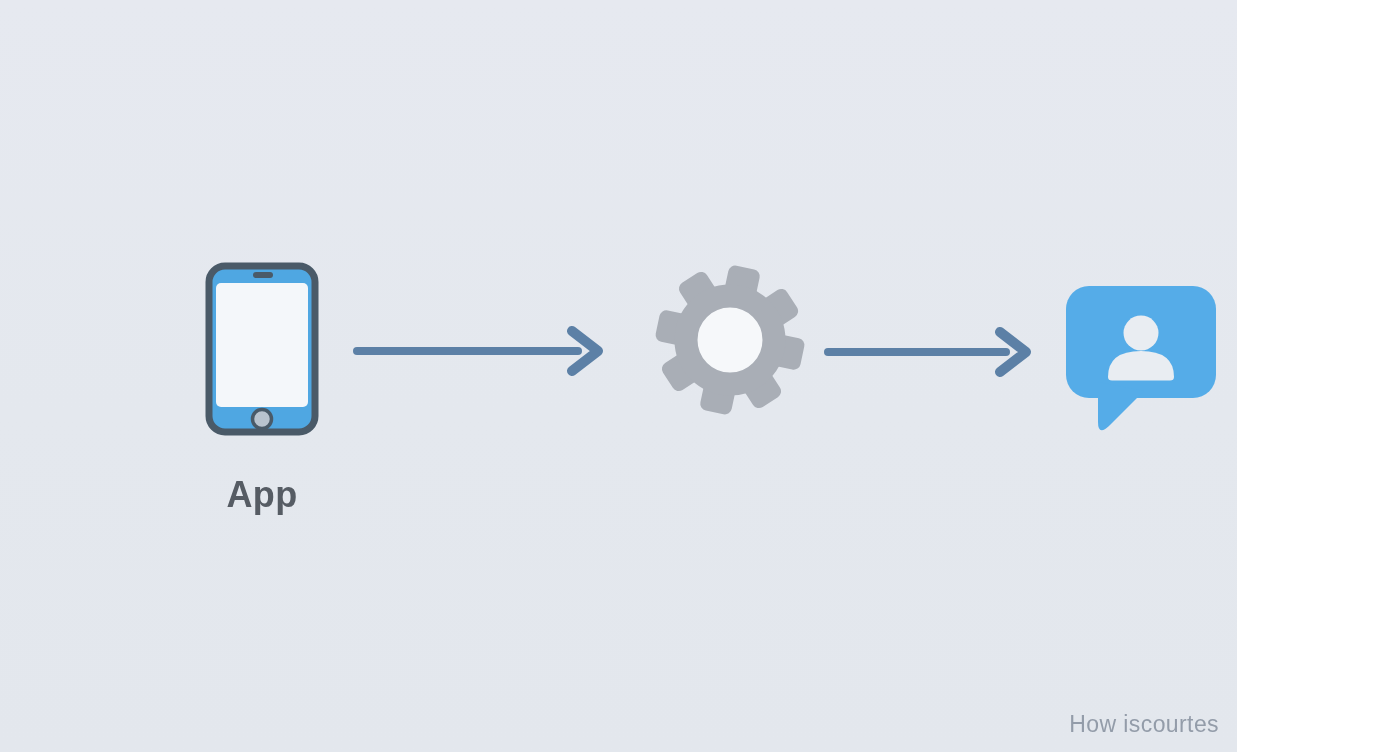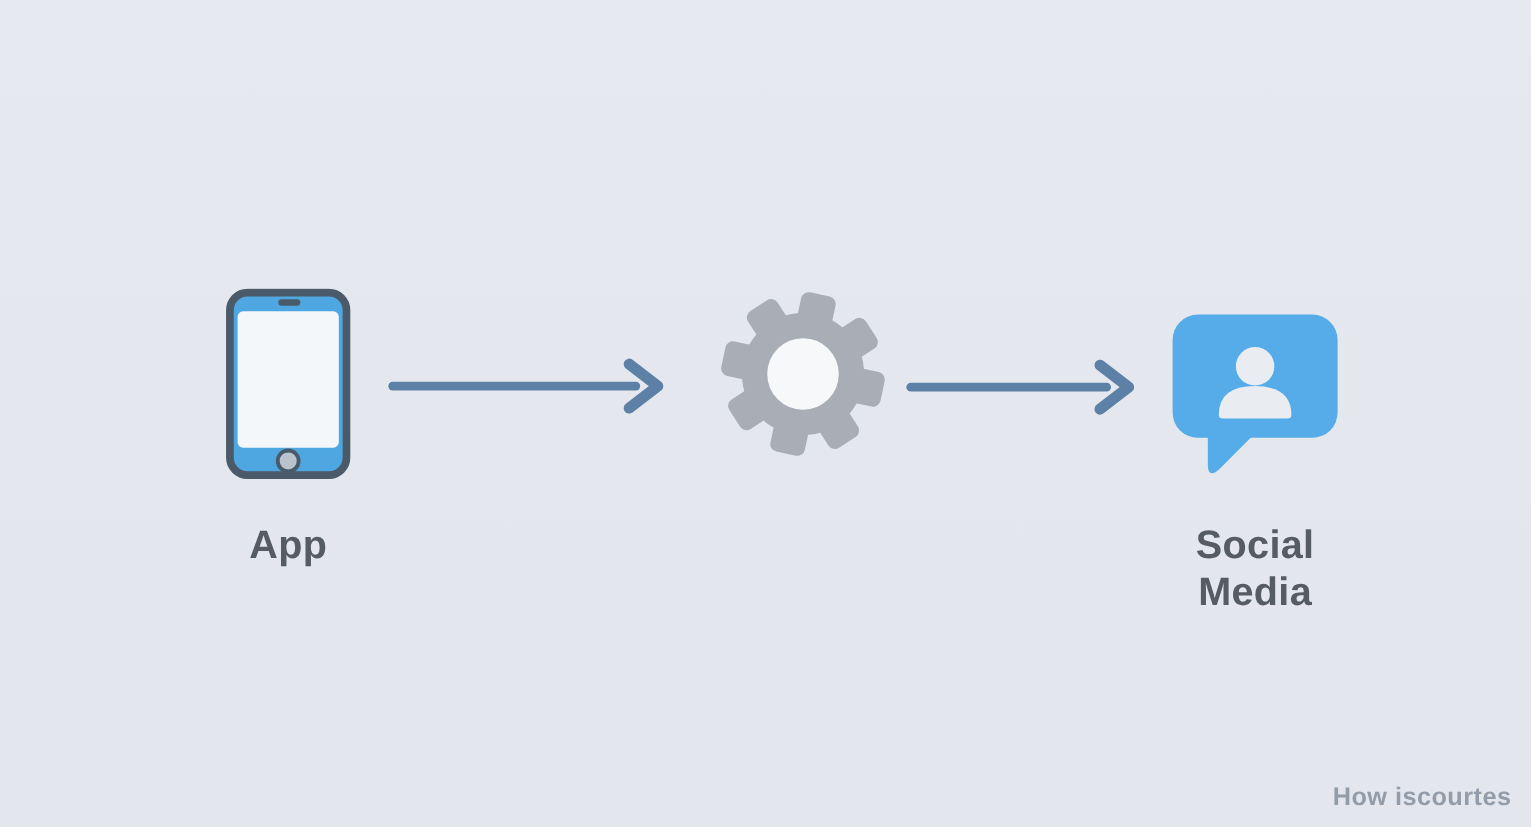--- a/index.html
+++ b/index.html
@@ -1,20 +1,20 @@
 <!DOCTYPE html>
 <html><head>
 <meta charset="utf-8">
 <style>
   html, body { margin: 0; padding: 0; }
   body { font-family: "Liberation Sans", sans-serif; }
 
   .canvas {
     position: relative;
-    width: 1392px;
+    width: 1237px;
     height: 752px;
     background: linear-gradient(180deg, #e6e9f0 0%, #e4e8ee 55%, #e3e7ed 100%);
     overflow: hidden;
   }
 
   .abs { position: absolute; }
 
   .node-label {
     position: absolute;
     width: 200px;
@@ -24,21 +24,21 @@
     line-height: 43px;
     color: #565C64;
     letter-spacing: 0.3px;
   }
 
   .watermark {
     position: absolute;
     right: 18px;
     top: 711px;
     font-size: 23px;
-    font-weight: 700;
+    font-weight: 400;
     color: #939CA9;
     letter-spacing: 0.4px;
   }
 </style>
 </head>
 <body>
 
 <div class="canvas">
 
   <svg class="abs" style="left:205px; top:262px;" width="114" height="174" viewBox="0 0 114 174">
@@ -80,17 +80,16 @@
     <path d="M36,100 L36,140 Q36,155 48,143 L82,109 Z" fill="#55ACE8"></path>
     <g fill="#E9EDF2">
       <circle cx="79" cy="51" r="17.5"></circle>
       <path d="M46,95 Q46,69 79,69 Q112,69 112,95 Q112,98.5 108,98.5 L50,98.5 Q46,98.5 46,95 Z"></path>
     </g>
   </svg>
 
   <div class="node-label" style="left:162px; top:473px;">App</div>
 
 
-  <div class="node-label" style="left:1041px; top:473px;">Social Media</div>
 
   <div class="watermark">How iscourtes</div>
 
 </div>
 
 </body></html>

